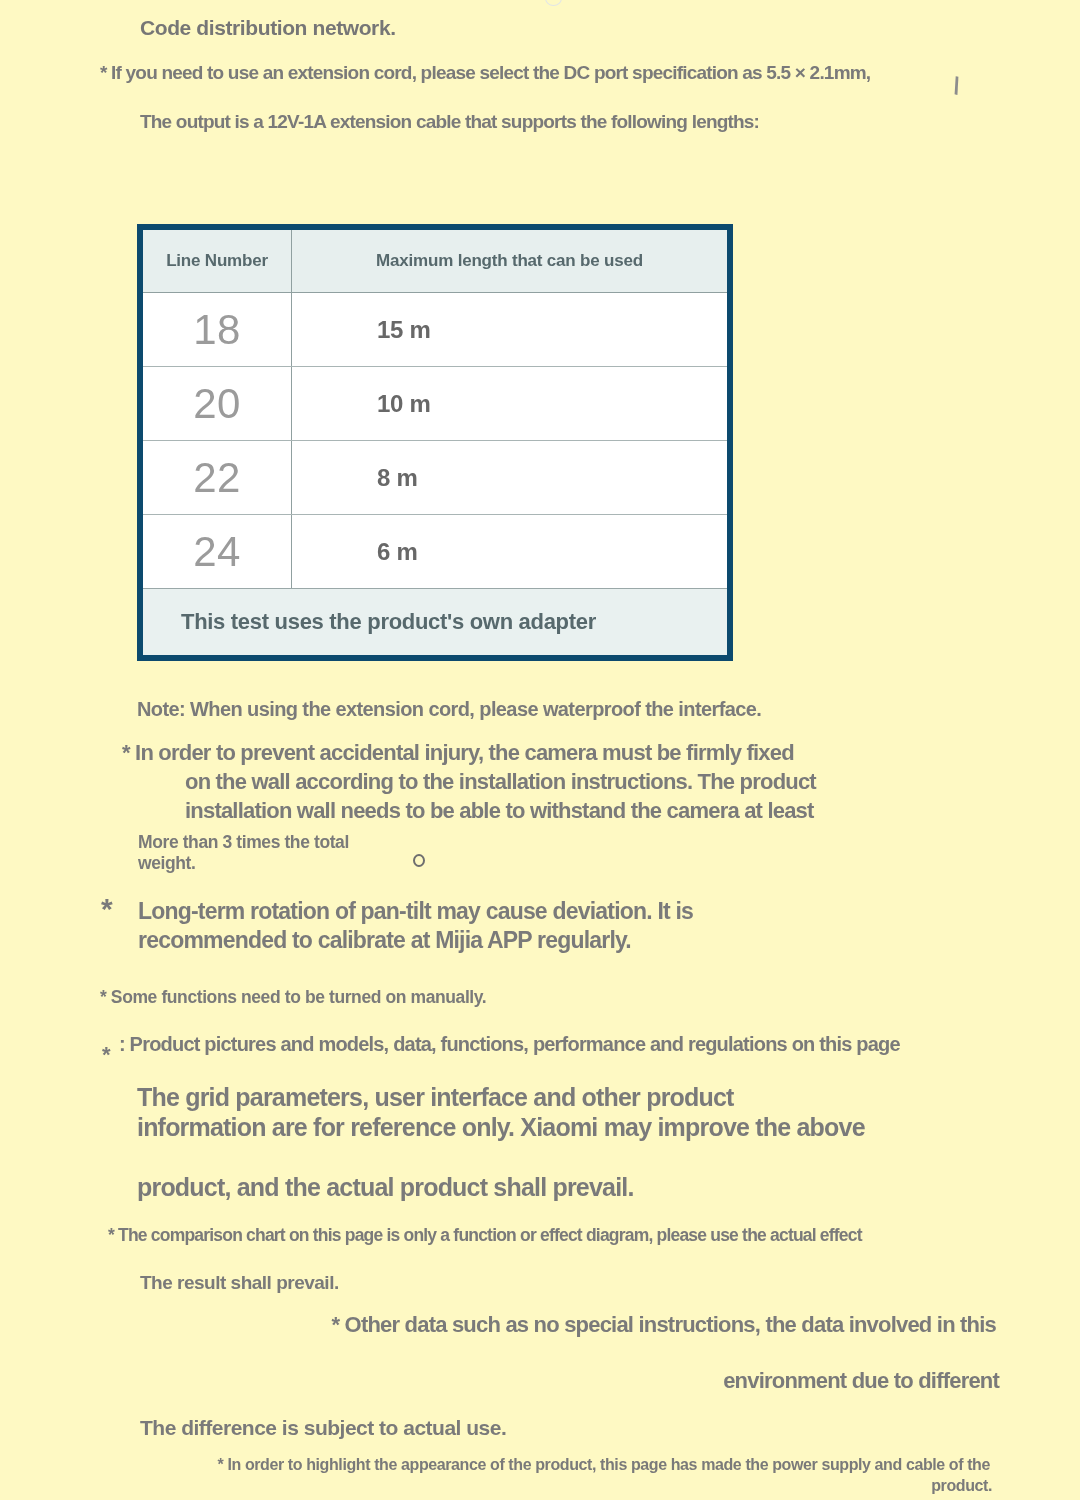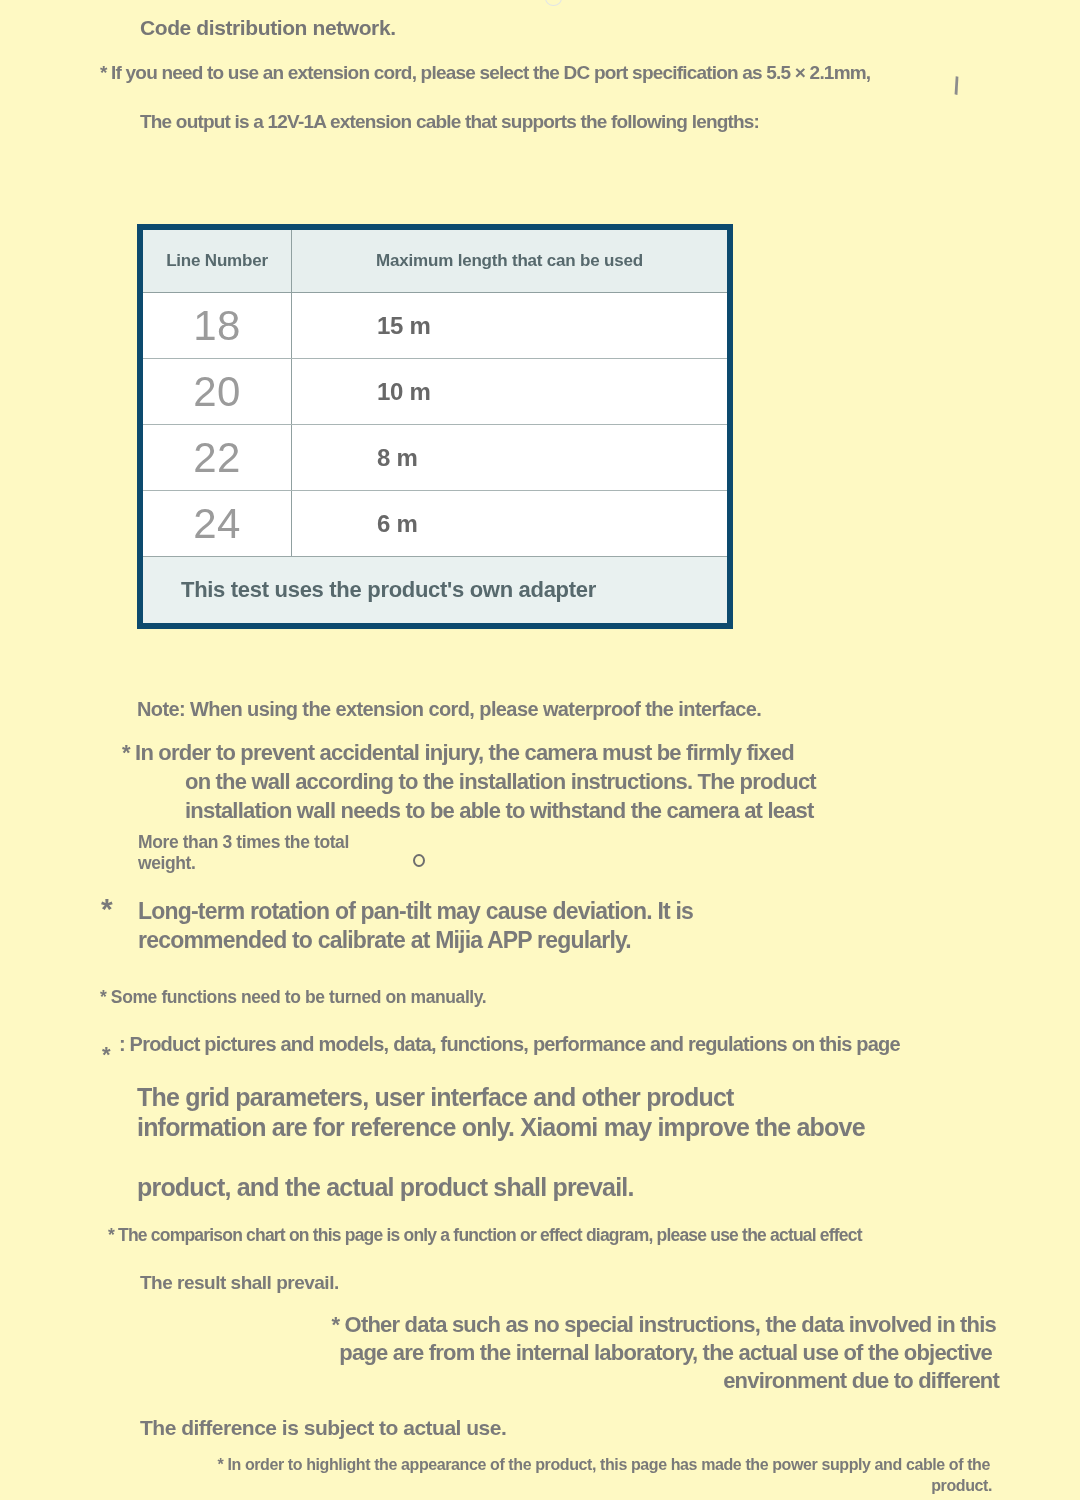--- a/index.html
+++ b/index.html
@@ -40,21 +40,21 @@
     position: absolute; left: 137px; top: 224px; width: 596px;
     border: 6px solid #0c4a6e; background: #ffffff;
   }
   .thead { display: flex; height: 63px; background: #e7efee; border-bottom: 1px solid #90a0a0; }
   .col1  { width: 149px; border-right: 1px solid #90a0a0; flex: none; }
   .col2  { flex: 1; }
   .th {
     display: flex; align-items: center; justify-content: center;
     color: #57696d; font-size: 17px; font-weight: bold; letter-spacing: -0.2px;
   }
-  .trow { display: flex; height: 66px; background: #ffffff; border-bottom: 1px solid #a9b5b5; }
+  .trow { display: flex; height: 74px; background: #ffffff; border-bottom: 1px solid #a9b5b5; }
   .trow:nth-child(5) { border-bottom: 1px solid #9aa8a8; }
   .td-num {
     display: flex; align-items: center; justify-content: center;
     font-size: 42px; font-weight: normal; color: #9b9b9b; letter-spacing: 0.5px;
   }
   .td-len {
     display: flex; align-items: center; padding-left: 85px;
     font-size: 24px; font-weight: bold; color: #686868; letter-spacing: -0.3px;
   }
   .tfoot {
@@ -150,21 +150,20 @@
   <div class="t prod">: Product pictures and models, data, functions, performance and regulations on this page</div>
 
   <div class="t grid1">The grid parameters, user interface and other product</div>
   <div class="t grid2">information are for reference only. Xiaomi may improve the above</div>
   <div class="t grid4">product, and the actual product shall prevail.</div>
 
   <div class="t comp">* The comparison chart on this page is only a function or effect diagram, please use the actual effect</div>
   <div class="t result">The result shall prevail.</div>
 
   <div class="t other1">* Other data such as no special instructions, the data involved in this</div>
-  <div class="t other2">page are from the internal laboratory, the actual use of the objective</div>
   <div class="t other3">environment due to different</div>
 
   <div class="t diff">The difference is subject to actual use.</div>
 
   <div class="t hl1">* In order to highlight the appearance of the product, this page has made the power supply and cable of the</div>
   <div class="t hl2">product.</div>
 
 </div>
 
 </body></html>

